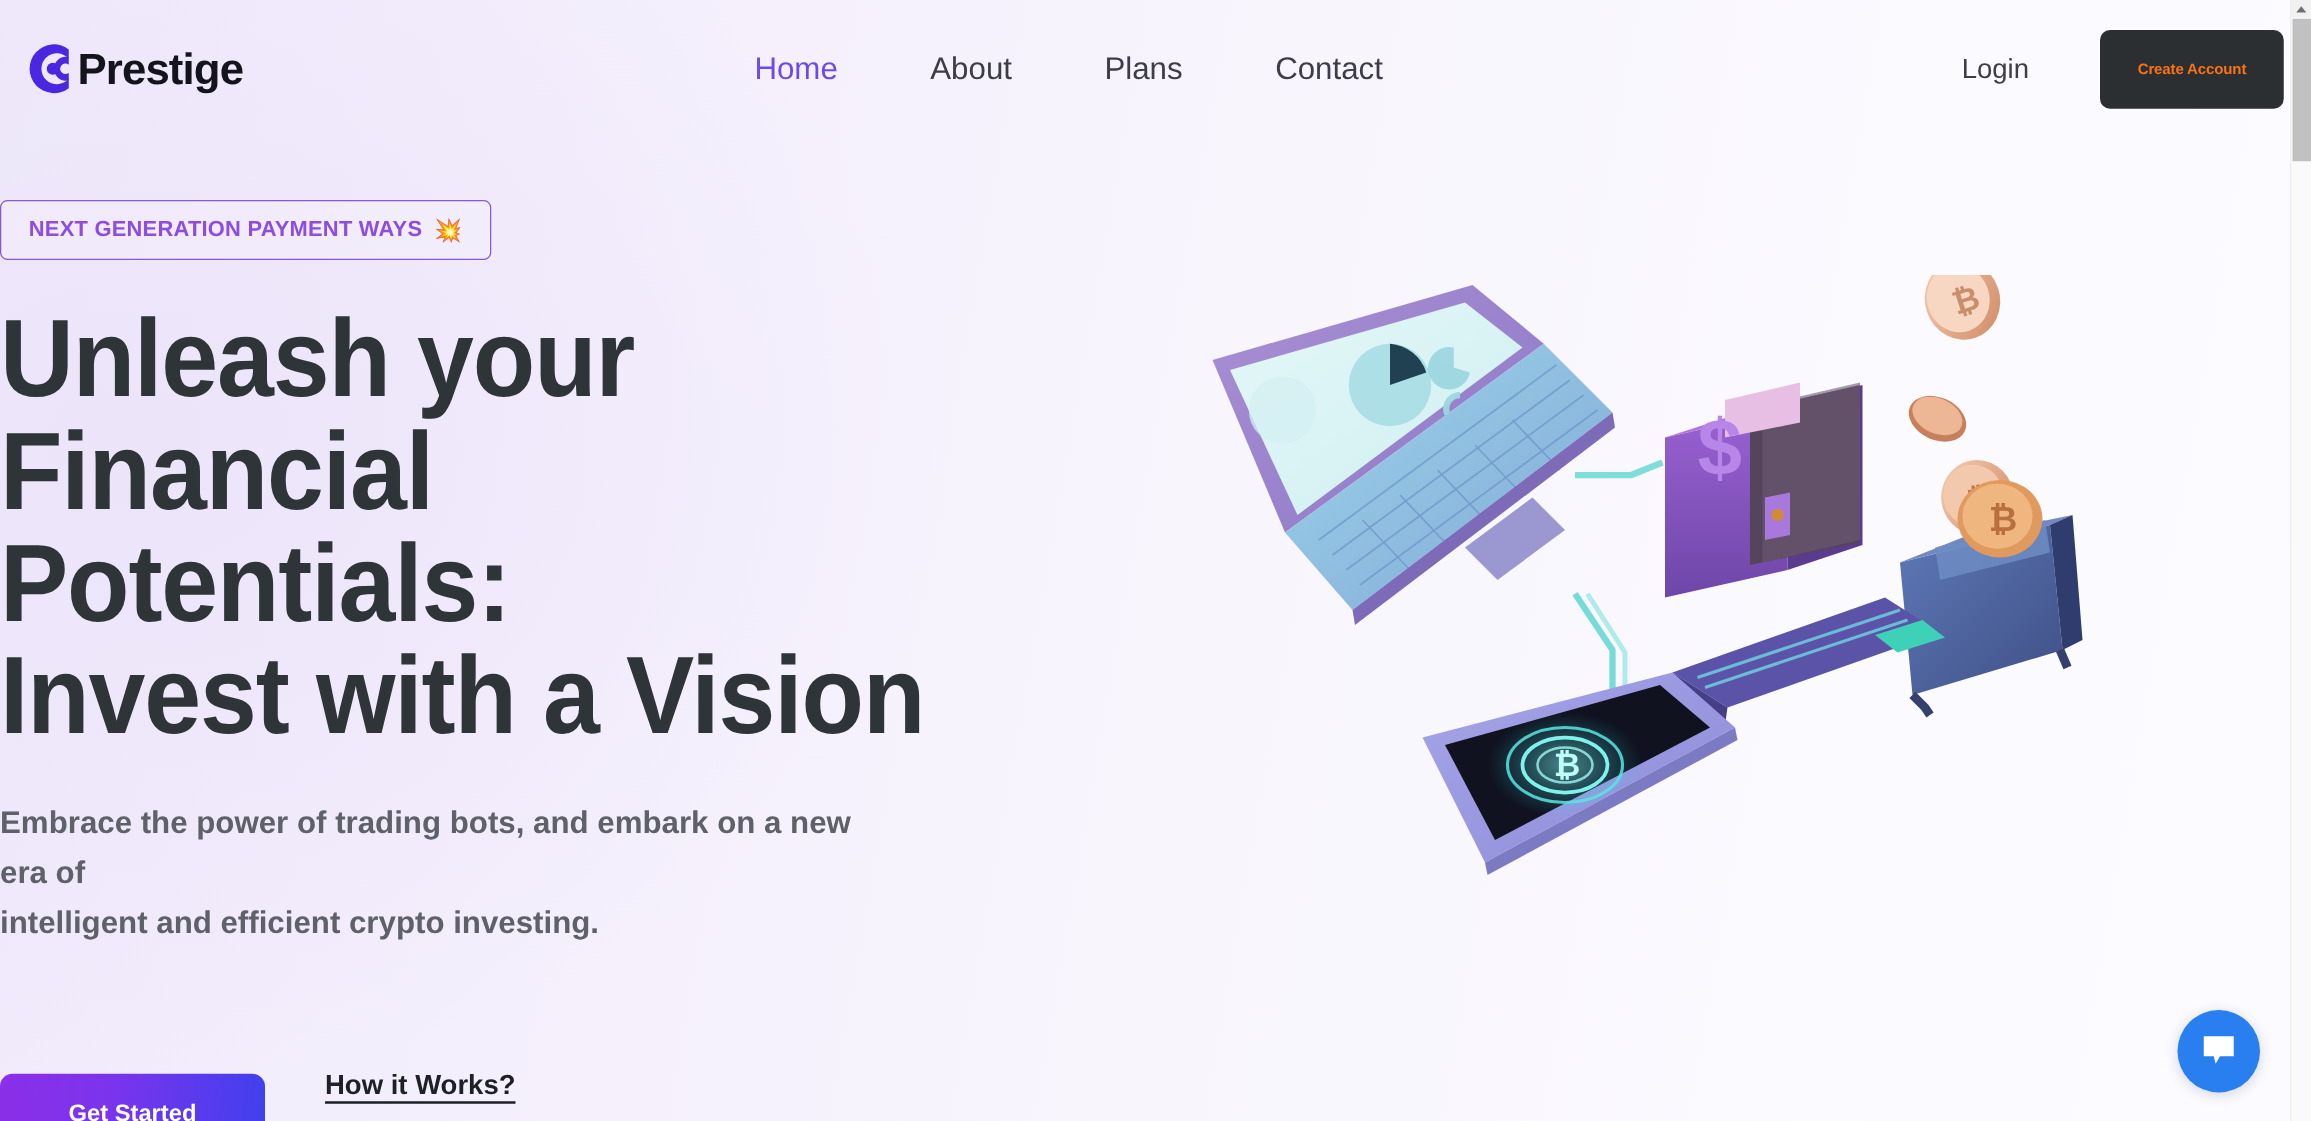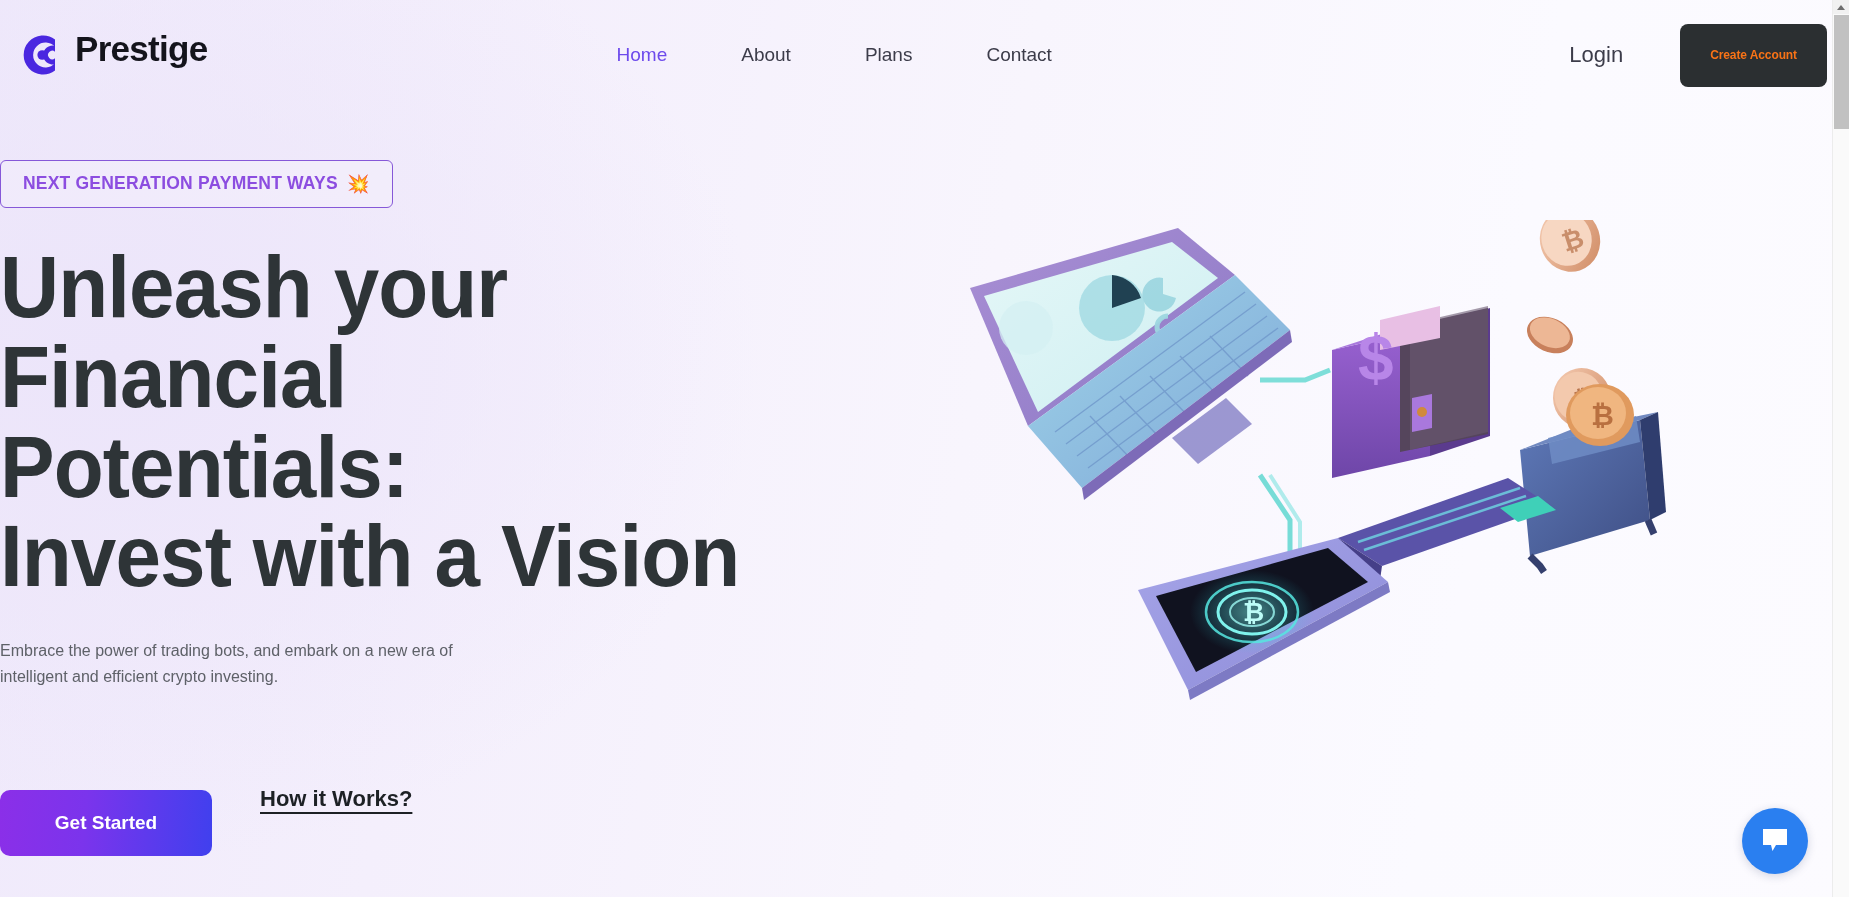--- a/index.html
+++ b/index.html
@@ -63,21 +63,21 @@
     position: relative;
     height: 110px;
     display: flex;
     align-items: center;
     padding: 0 22px 0 14px;
     z-index: 20;
   }
 
   .brand {
     display: flex;
-    gap: 13px;
+    align-items: center;
     margin-left: 0px;
   }
   .brand-logo {
     width: 48px; height: 48px;
     display: block;
   }
   .brand-name {
     font-size: 35px;
     font-weight: bold;
     color: #14141c;
@@ -85,21 +85,21 @@
     line-height: 1;
   }
 
   .nav {
     display: flex;
     align-items: center;
     gap: 0px;
     margin-left: 409px;
   }
   .nav-link {
-    font-size: 19px;
+    font-size: 25px;
     color: #3c3c4a;
     text-decoration: none;
     padding: 8px 0;
     margin-right: 74px;
     cursor: pointer;
     white-space: nowrap;
   }
   .nav-link:last-child { margin-right: 15px; }
   .nav-link.active { color: #6d4aec; }
 
@@ -171,25 +171,26 @@
     letter-spacing: -1px;
     font-stretch: condensed;
     font-family: "Liberation Sans Narrow", "Liberation Sans", sans-serif;
     transform: scaleX(0.93);
     transform-origin: left center;
     white-space: pre-line;
   }
 
   .subhead {
     margin-top: 37px;
-    font-size: 16px;
+    font-size: 25px;
     line-height: 1.6;
     color: #5e6168;
     max-width: 700px;
     white-space: pre-line;
+    font-weight: bold;
   }
 
   .cta-row {
     margin-top: 53px;
     display: flex;
     align-items: center;
     gap: 48px;
   }
   .btn-primary {
     background: linear-gradient(95deg, #8b2fe8 0%, #7b34ec 40%, #4040ee 100%);

